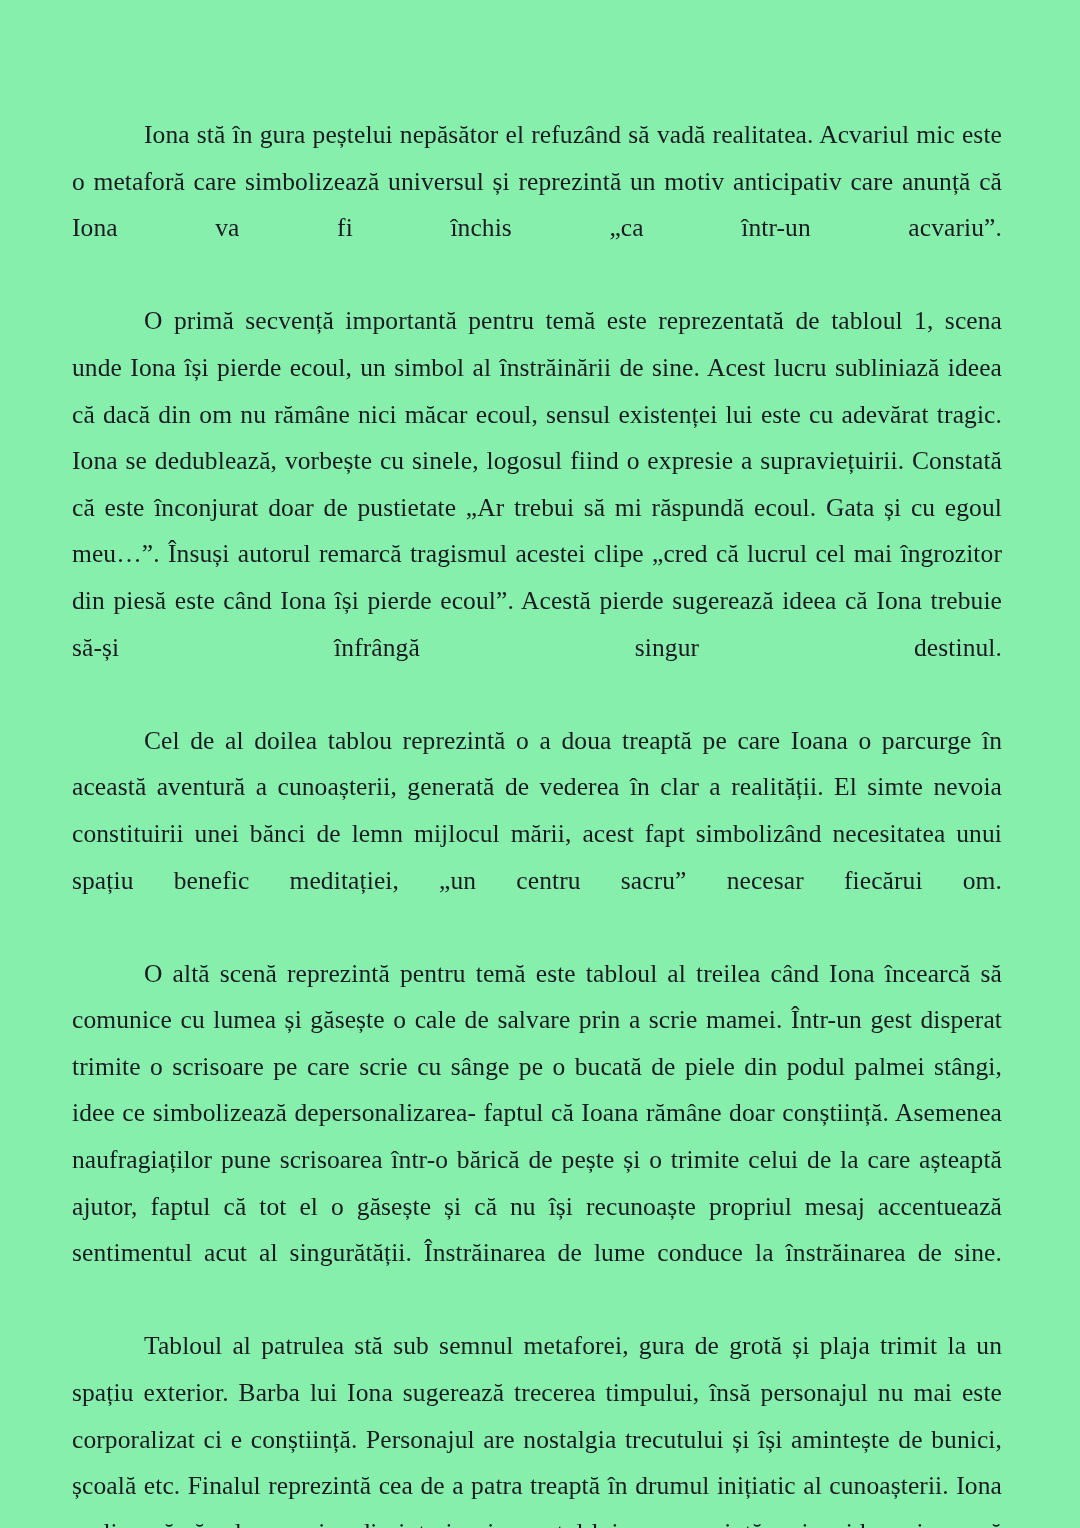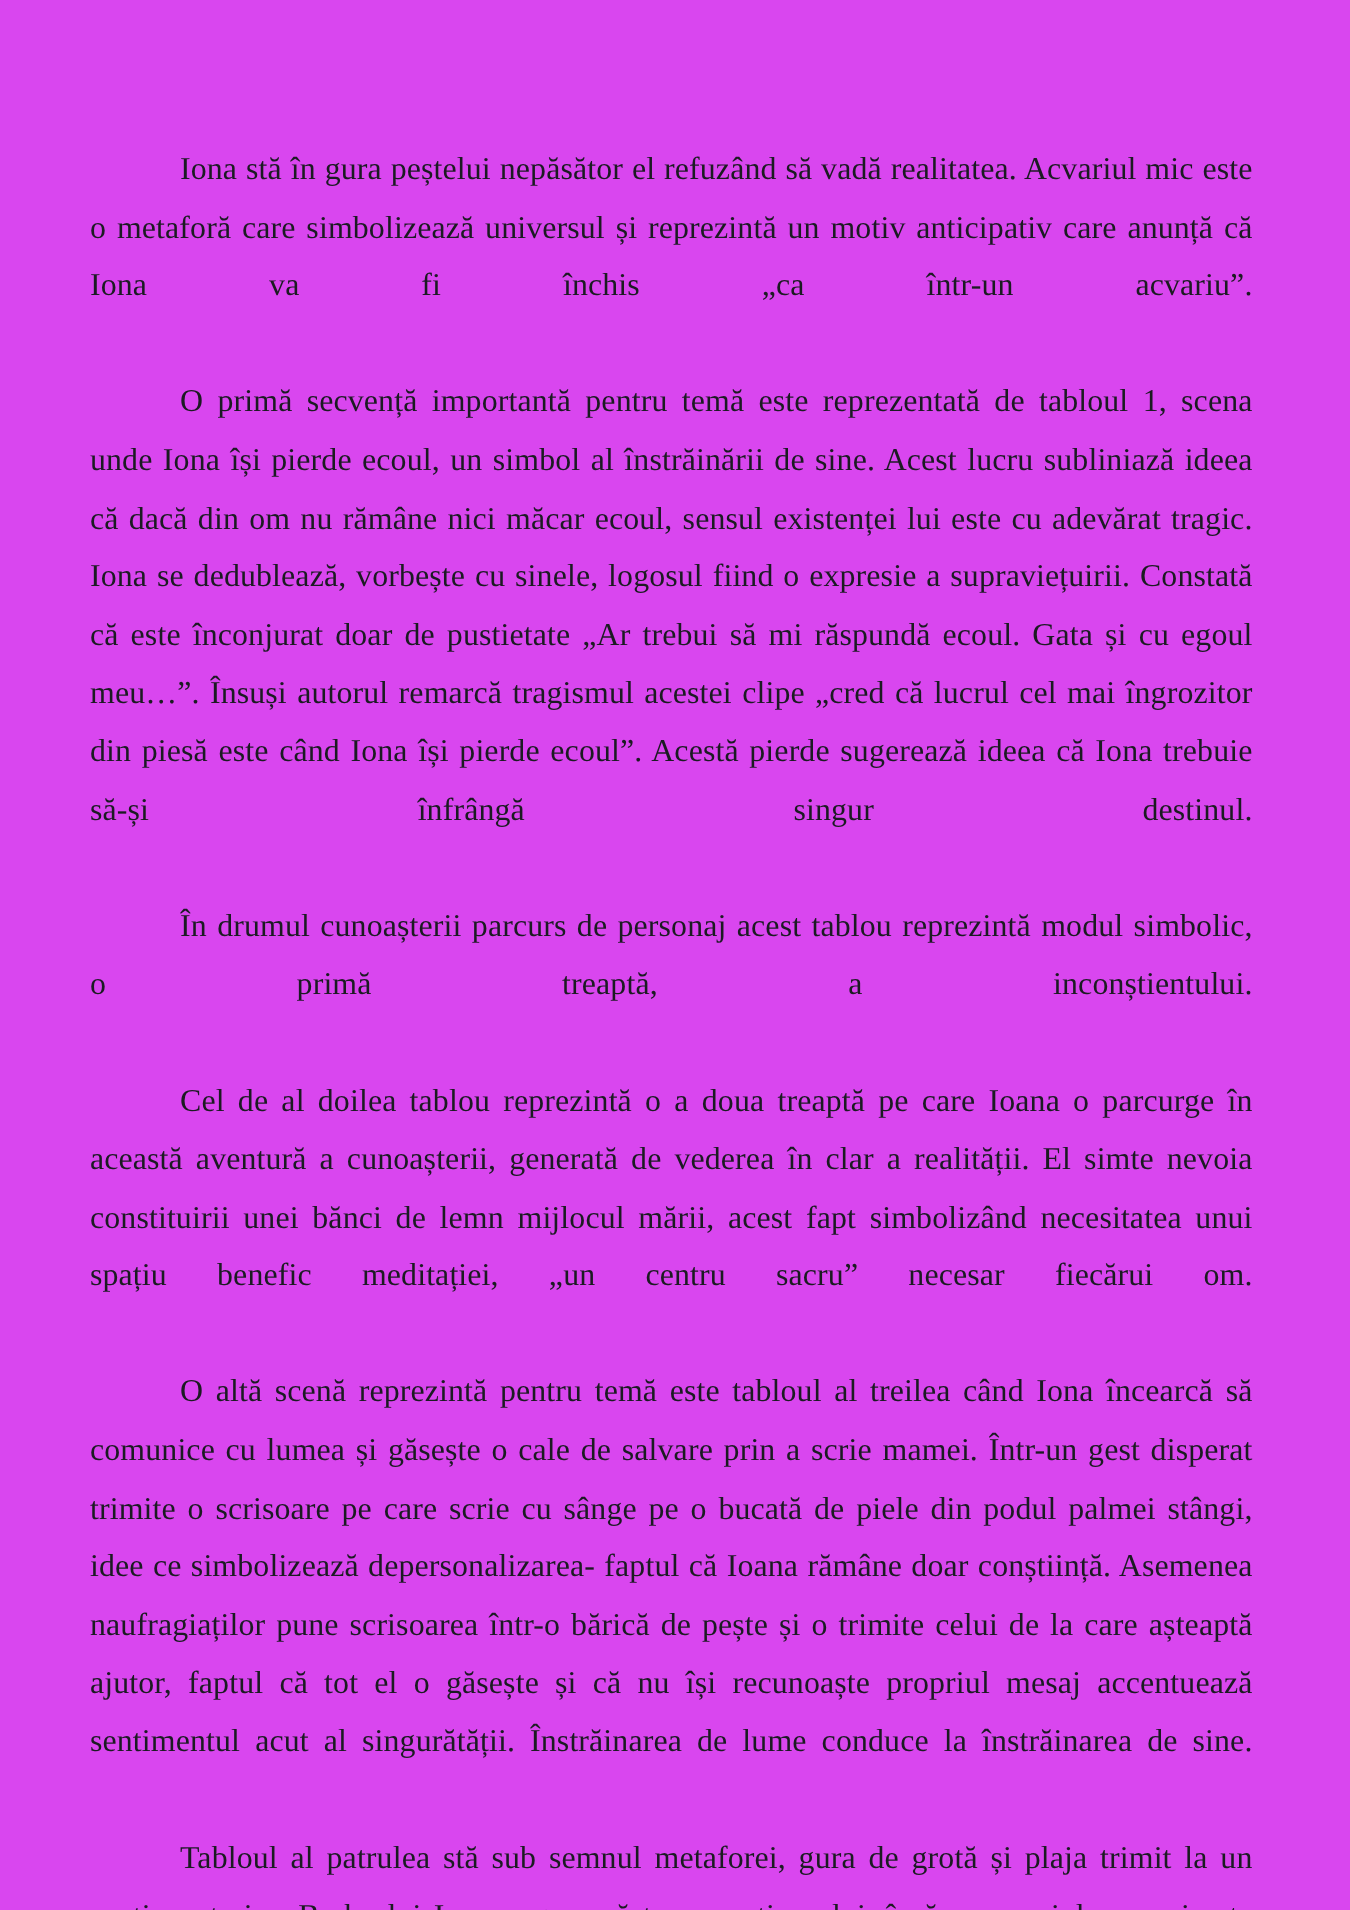--- a/index.html
+++ b/index.html
@@ -13,21 +13,21 @@
     height: 1528px;
     position: relative;
     overflow: hidden;
     font-family: "Liberation Serif", "DejaVu Serif", serif;
     color: #1b1b22;
   }
 
   .page {
     position: absolute;
     inset: 0;
-    background: #d946ef;
+    background: #86efac;
     box-sizing: border-box;
     padding: 0;
   }
 
   .text-column {
     position: absolute;
     left: 72px;
     top: 112px;
     width: 930px;
   }
@@ -64,21 +64,20 @@
 </head>
 <body>
 
 <div class="page">
   <div class="text-column">
 
     <p class="para"><span>Iona stă în gura peștelui nepăsător el refuzând să vadă realitatea. Acvariul mic este o metaforă care simbolizează universul și reprezintă un motiv anticipativ care anunță că Iona va fi închis „ca într-un acvariu”.</span></p>
 
     <p class="para"><b class="lead">O primă secvență importantă pentru temă este reprezentată de tabloul 1,</b><span> scena unde Iona își pierde ecoul, un simbol al înstrăinării de sine. Acest lucru subliniază ideea că dacă din om nu rămâne nici măcar ecoul, sensul existenței lui este cu adevărat tragic. Iona se dedublează, vorbește cu sinele, logosul fiind o expresie a supraviețuirii. Constată că este înconjurat doar de pustietate „Ar trebui să mi răspundă ecoul. Gata și cu egoul meu…”. Însuși autorul remarcă tragismul acestei clipe „cred că lucrul cel mai îngrozitor din piesă este când Iona își pierde ecoul”. Acestă pierde sugerează ideea că Iona trebuie să-și înfrângă singur destinul.</span></p>
 
-    <p class="para"><span>În drumul cunoașterii parcurs de personaj acest tablou reprezintă modul simbolic, o primă treaptă, a inconștientului.</span></p>
 
     <p class="para"><span>Cel de al doilea tablou reprezintă o a doua treaptă pe care Ioana o parcurge în această aventură a cunoașterii, generată de vederea în clar a realității. El simte nevoia constituirii unei bănci de lemn mijlocul mării, acest fapt simbolizând necesitatea unui spațiu benefic meditației, „un centru sacru” necesar fiecărui om.</span></p>
 
     <p class="para"><b class="lead">O altă scenă reprezintă pentru temă este tabloul al treilea când Iona încearcă să comunice cu lumea și găsește o cale de salvare prin a scrie mamei.</b><span> Într-un gest disperat trimite o scrisoare pe care scrie cu sânge pe o bucată de piele din podul palmei stângi, idee ce simbolizează depersonalizarea- faptul că Ioana rămâne doar conștiință. Asemenea naufragiaților pune scrisoarea într-o bărică de pește și o trimite celui de la care așteaptă ajutor, faptul că tot el o găsește și că nu își recunoaște propriul mesaj accentuează sentimentul acut al singurătății. Înstrăinarea de lume conduce la înstrăinarea de sine.</span></p>
 
     <p class="para"><span>Tabloul al patrulea stă sub semnul metaforei, gura de grotă și plaja trimit la un spațiu exterior. Barba lui Iona sugerează trecerea timpului, însă personajul nu mai este corporalizat ci e conștiință. Personajul are nostalgia trecutului și își amintește de bunici, școală etc. Finalul reprezintă cea de a patra treaptă în drumul inițiatic al cunoașterii. Iona realizează că salvarea vine din interior, iar gestul lui nu reprezintă o sinucidere ci o nouă încercare de eliberare, o naștere pe</span></p>
 
   </div>
 </div>
 

